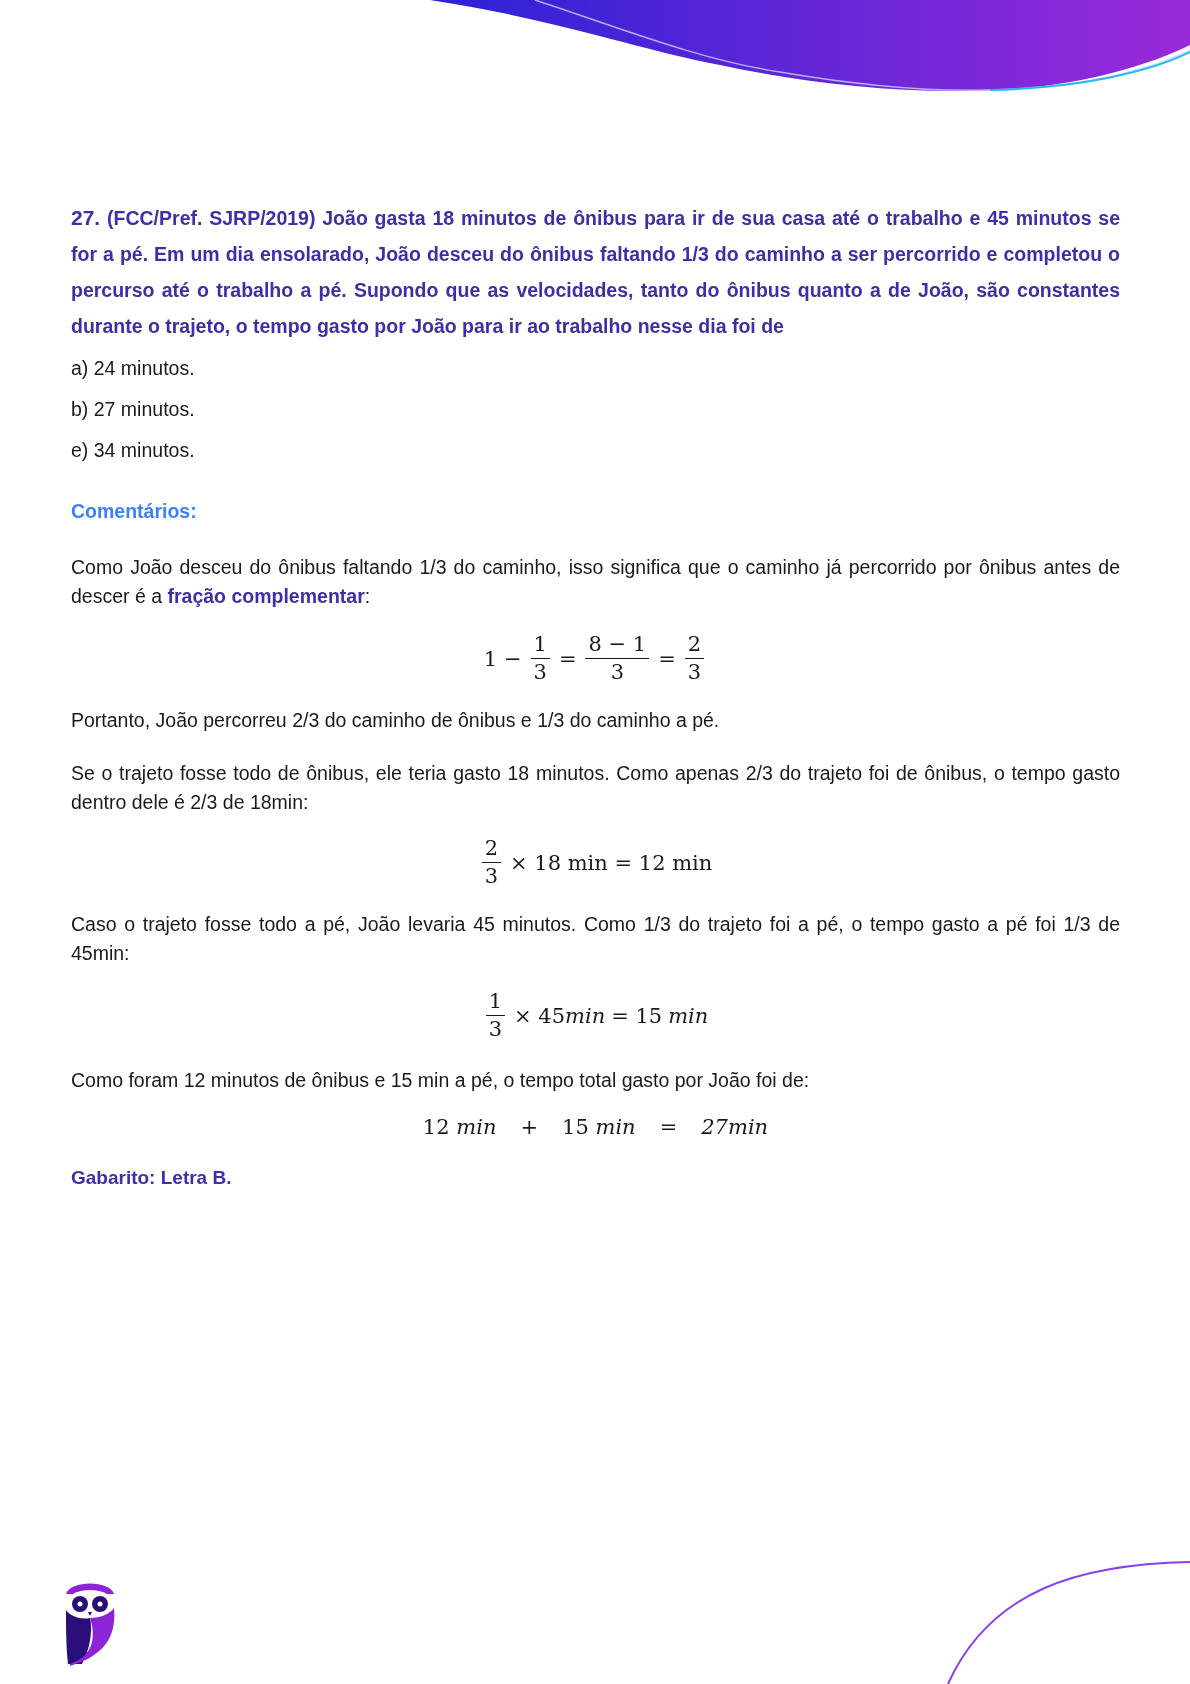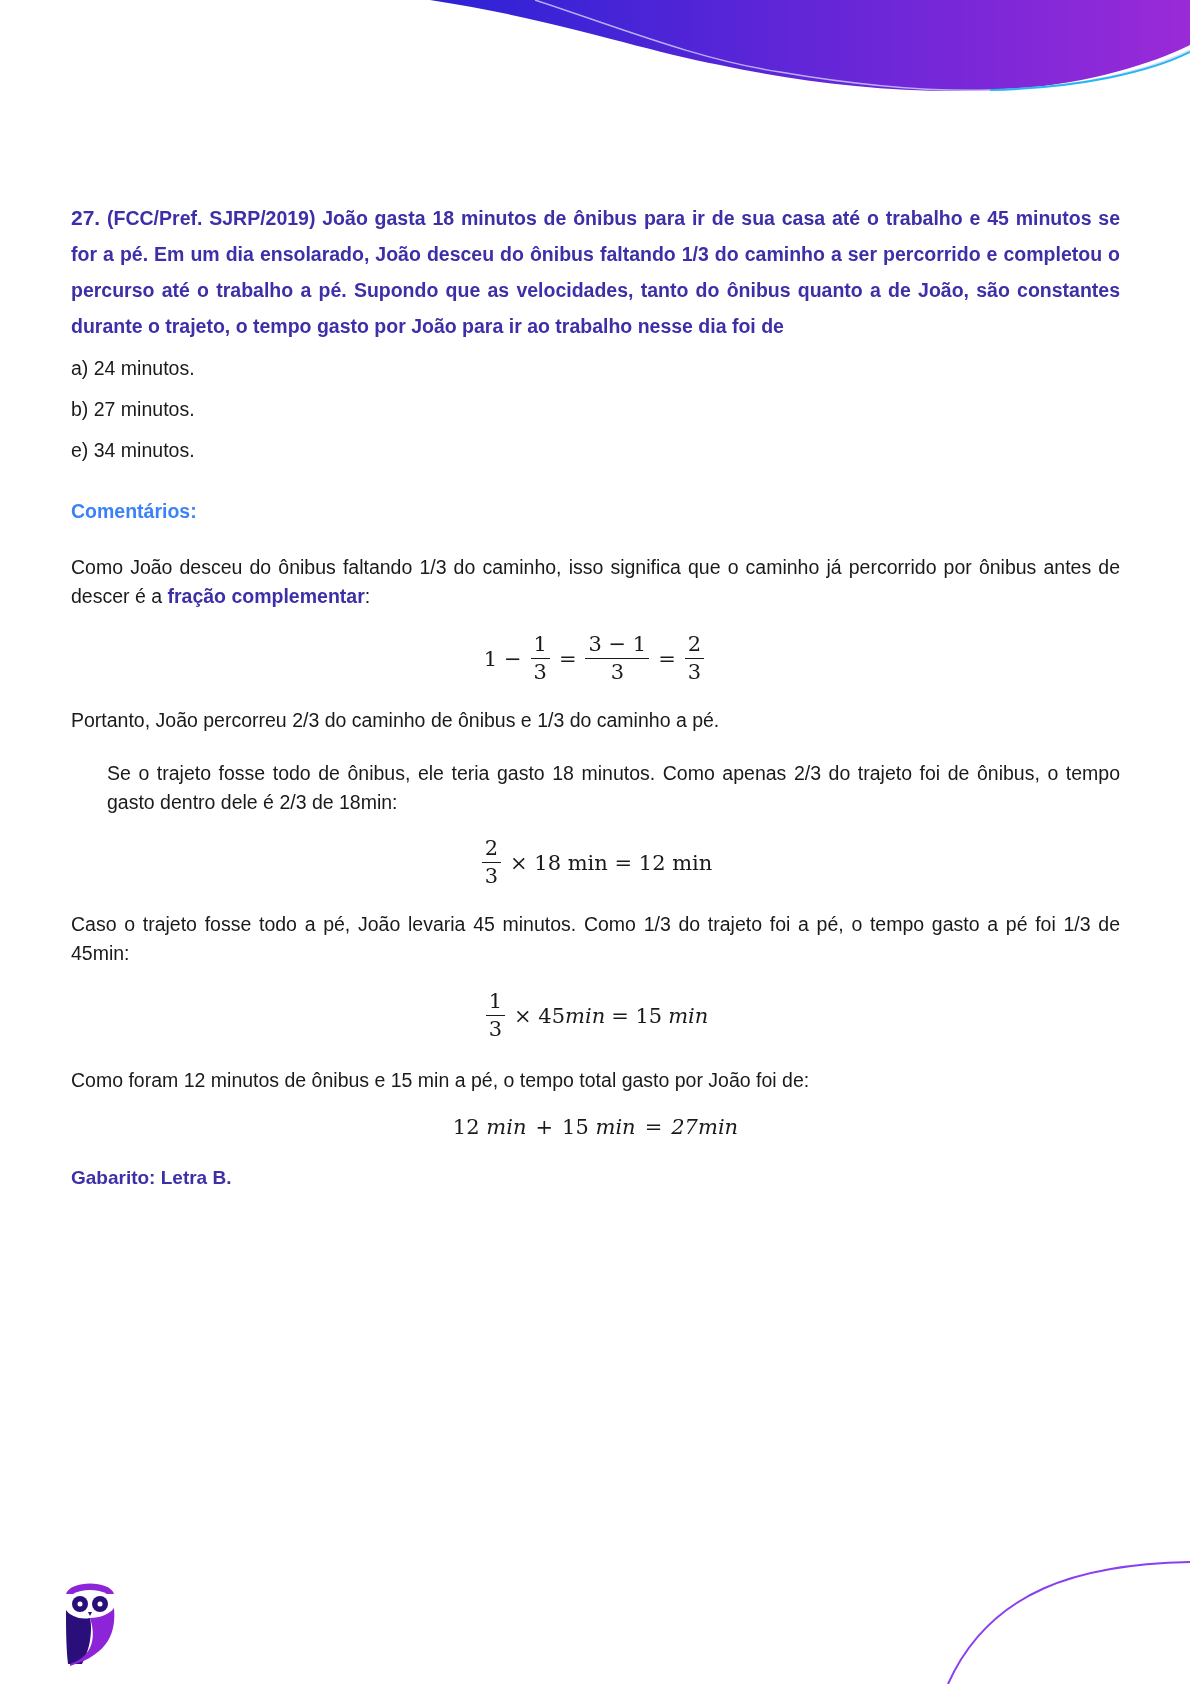--- a/index.html
+++ b/index.html
@@ -73,33 +73,33 @@
   </p>
 
   <div class="math" style="margin-top:22px;">
     <span>1 −</span>
     <span class="frac">
         <span class="num">1</span>
         <span class="den">3</span>
       </span>
     <span>=</span>
     <span class="frac">
-        <span class="num">3 − 1</span>
+        <span class="num">8 − 1</span>
         <span class="den">3</span>
       </span>
     <span>=</span>
     <span class="frac">
         <span class="num">2</span>
         <span class="den">3</span>
       </span>
   </div>
 
   <p class="para" style="margin-top:22px;">Portanto, João percorreu 2/3 do caminho de ônibus e 1/3 do caminho a pé.</p>
 
-  <p class="para" style="margin-top:24px;margin-left:36px;">Se o trajeto fosse todo de ônibus, ele teria gasto 18 minutos. Como apenas 2/3 do trajeto foi de ônibus, o tempo gasto dentro dele é 2/3 de 18min:</p>
+  <p class="para" style="margin-top:24px;">Se o trajeto fosse todo de ônibus, ele teria gasto 18 minutos. Como apenas 2/3 do trajeto foi de ônibus, o tempo gasto dentro dele é 2/3 de 18min:</p>
 
   <div class="math" style="margin-top:20px;">
     <span class="frac">
         <span class="num">2</span>
         <span class="den">3</span>
       </span>
     <span>× 18 min = 12 min</span>
   </div>
 
   <p class="para" style="margin-top:22px;">Caso o trajeto fosse todo a pé, João levaria 45 minutos. Como 1/3 do trajeto foi a pé, o tempo gasto a pé foi 1/3 de 45min:</p>
@@ -109,21 +109,21 @@
         <span class="num">1</span>
         <span class="den">3</span>
       </span>
     <span><span>× 45</span><span class="it">min</span></span>
     <span>= 15</span>
     <span class="it">min</span>
   </div>
 
   <p class="para" style="margin-top:24px;">Como foram 12 minutos de ônibus e 15 min a pé, o tempo total gasto por João foi de:</p>
 
-  <div class="math" style="margin-top:20px; gap:9px;">
+  <div class="math" style="margin-top:20px; gap:24px;">
     <span><span>12</span> <span class="it">min</span></span>
     <span>+</span>
     <span><span>15</span> <span class="it">min</span></span>
     <span>=</span>
     <span class="it"><span>27</span><span>min</span></span>
   </div>
 
   <p class="gabarito" style="margin-top:28px;">Gabarito: Letra B.</p>
 </div>
 

